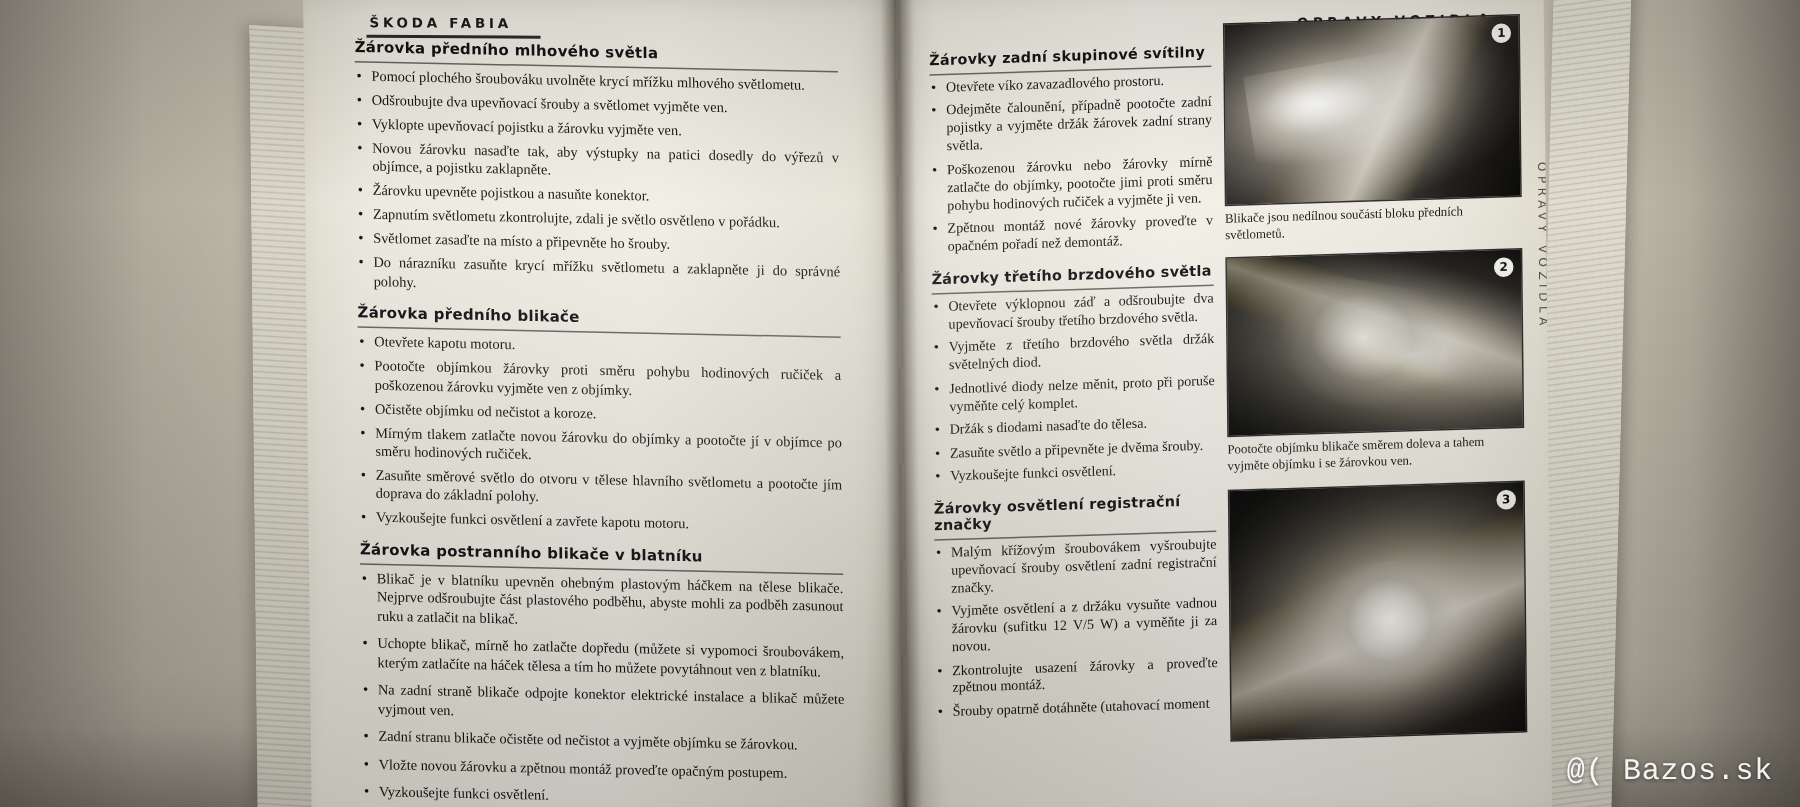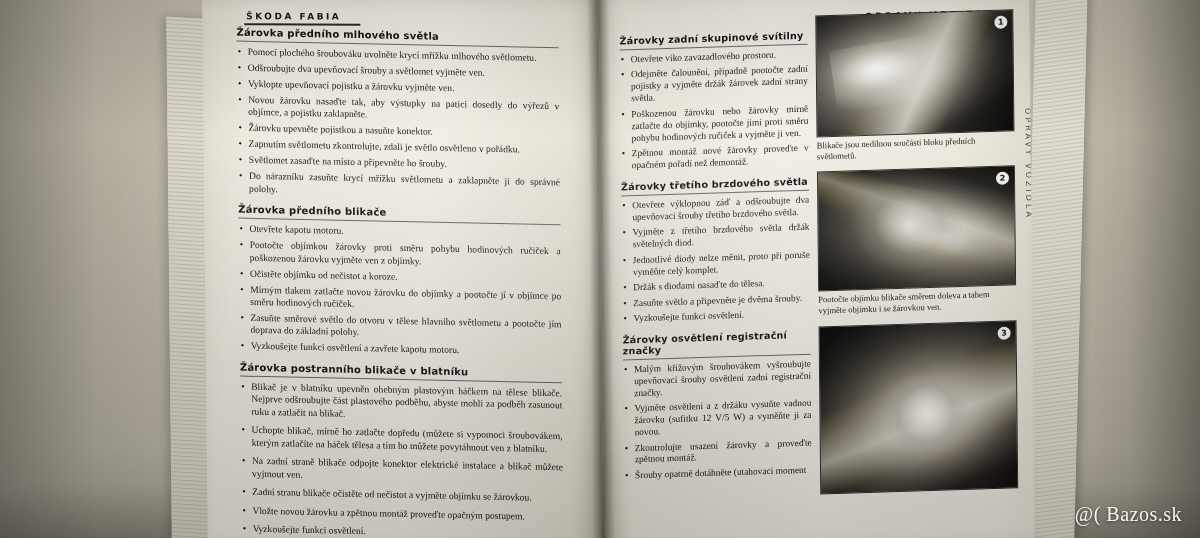--- a/index.html
+++ b/index.html
@@ -277,21 +277,21 @@
     letter-spacing: 3px;
     color: #2b2b2b;
     opacity: .8;
   }
 
   
   .watermark {
     position: absolute;
     right: 18px;
     bottom: 12px;
-    font-family: Liberation Serif, serif;
+    font-family: Liberation Mono, monospace;
     font-size: 20px;
     color: #ffffff;
     opacity: .92;
     text-shadow: 0 1px 3px rgba(0,0,0,.55);
     letter-spacing: .5px;
   }
 
   
   .vignette {
     position: absolute;

